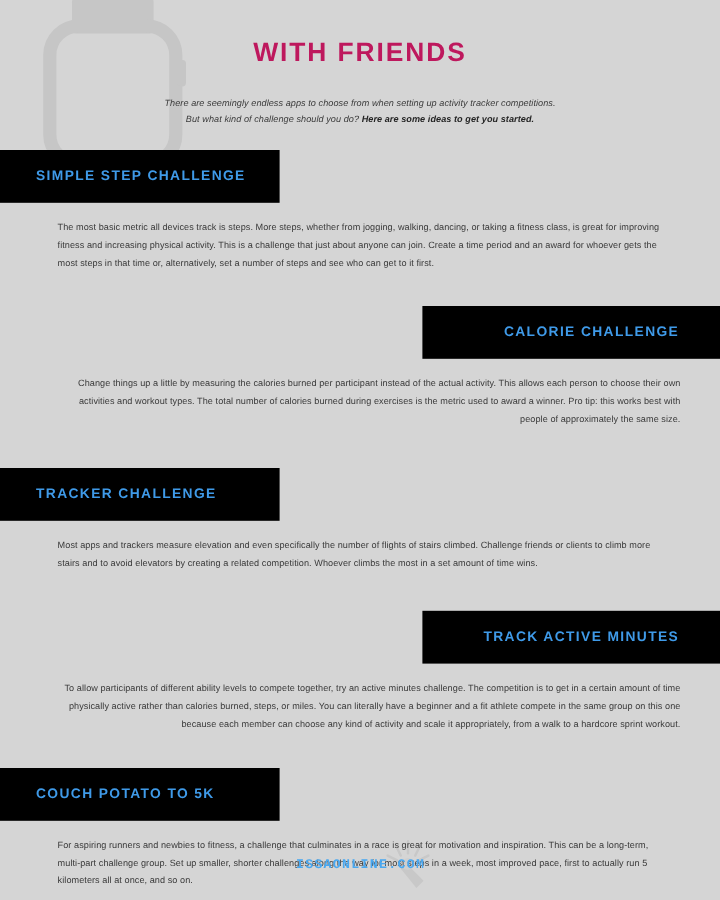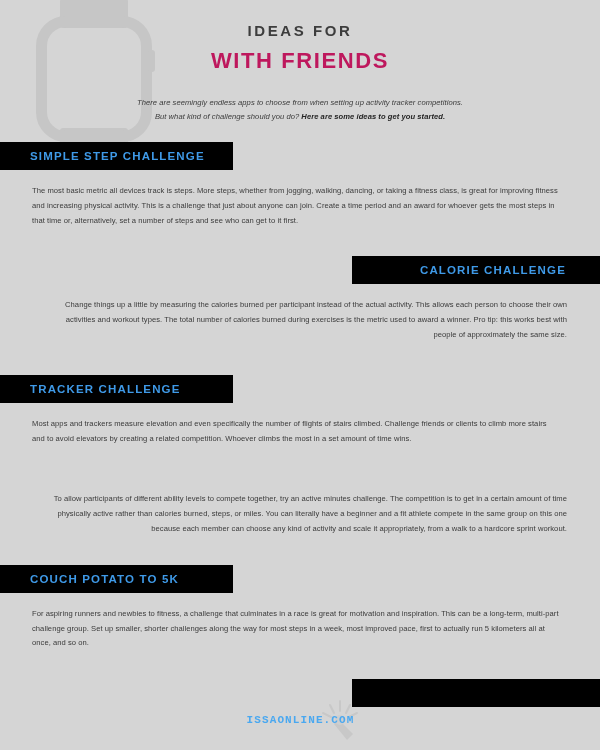--- a/index.html
+++ b/index.html
@@ -119,21 +119,21 @@
   
   .sections {
     position: relative;
     z-index: 2;
     margin-top: 18px;
   }
   .section { position: relative; }
 
   .bar {
     background: #000000;
-    height: 28px;
+    height: 44px;
     display: flex;
     align-items: center;
     box-sizing: border-box;
   }
   .bar-title {
     font-size: 11.5px;
     font-weight: bold;
     letter-spacing: 1.15px;
     color: #3f9ae8;
     white-space: nowrap;
@@ -152,21 +152,21 @@
 
   .body-text {
     font-size: 7.6px;
     line-height: 1.95;
     color: #3a3a3a;
     letter-spacing: 0.05px;
     box-sizing: border-box;
   }
   .section.left .body-text {
     text-align: left;
-    padding: 14px 40px 0 32px;
+    padding: 14px 40px 0 48px;
   }
   .section.right .body-text {
     text-align: right;
     padding: 14px 33px 0 46px;
   }
   .sec-gap-md { height: 28px; }
   .sec-gap-lg { height: 32px; }
 
   
   .footer {
@@ -189,21 +189,20 @@
 <body>
 
 <div class="watch-watermark">
   <div class="watch-band-top"></div>
   <div class="watch-band-bottom"></div>
   <div class="watch-body"></div>
   <div class="watch-crown"></div>
 </div>
 
 <div class="header">
-  <div class="eyebrow">IDEAS FOR</div>
   <div class="subhead">WITH FRIENDS</div>
   <div class="intro">
     <span>There are seemingly endless apps to choose from when setting up activity tracker competitions.</span><br>
     <span>But what kind of challenge should you do? </span><b>Here are some ideas to get you started.</b>
   </div>
 </div>
 
 <div class="sections">
 
   <div class="section left">
@@ -224,20 +223,23 @@
 
   <div class="section left">
     <div class="bar">
       <span class="bar-title">TRACKER CHALLENGE</span>
     </div>
     <div class="body-text">Most apps and trackers measure elevation and even specifically the number of flights of stairs climbed. Challenge friends or clients to climb more stairs and to avoid elevators by creating a related competition. Whoever climbs the most in a set amount of time wins.</div>
   </div>
   <div class="sec-gap-lg"></div>
 
   <div class="section right">
+    <div class="bar">
+      <span class="bar-title">TRACK ACTIVE MINUTES</span>
+    </div>
     <div class="body-text">To allow participants of different ability levels to compete together, try an active minutes challenge. The competition is to get in a certain amount of time physically active rather than calories burned, steps, or miles. You can literally have a beginner and a fit athlete compete in the same group on this one because each member can choose any kind of activity and scale it appropriately, from a walk to a hardcore sprint workout.</div>
   </div>
   <div class="sec-gap-md"></div>
 
   <div class="section left">
     <div class="bar">
       <span class="bar-title">COUCH POTATO TO 5K</span>
     </div>
     <div class="body-text">For aspiring runners and newbies to fitness, a challenge that culminates in a race is great for motivation and inspiration. This can be a long-term, multi-part challenge group. Set up smaller, shorter challenges along the way for most steps in a week, most improved pace, first to actually run 5 kilometers all at once, and so on.</div>
   </div>

